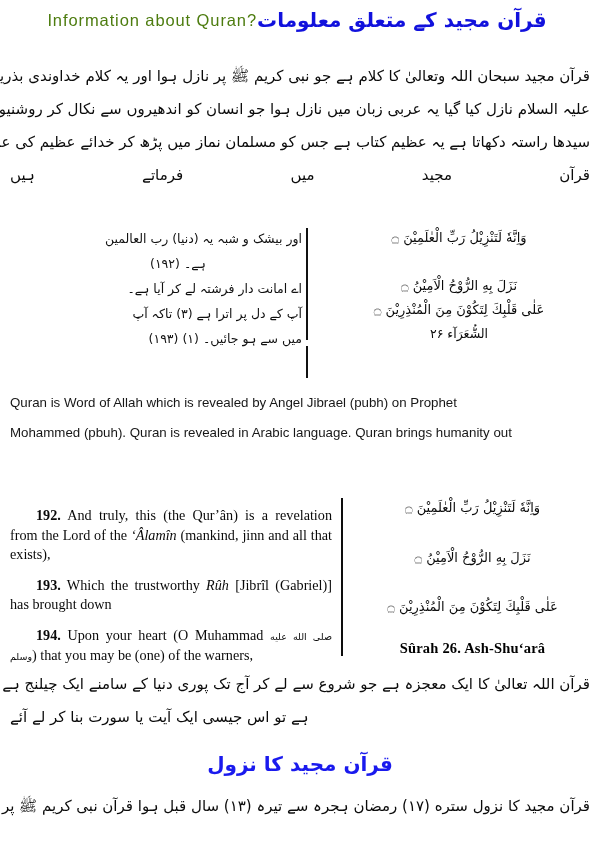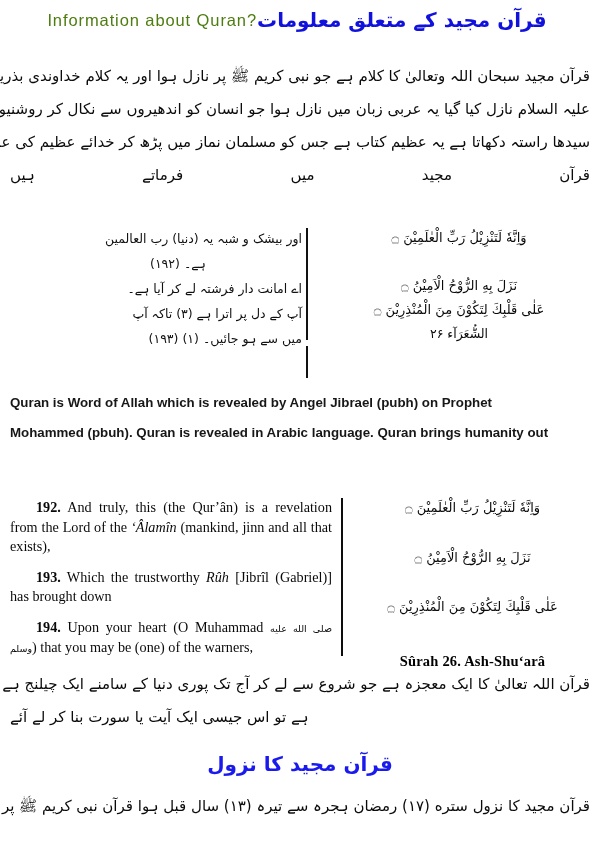--- a/index.html
+++ b/index.html
@@ -137,21 +137,21 @@
     position: absolute;
     top: 388px;
     left: 10px;
     width: 580px;
     font-family: "Liberation Sans", sans-serif;
     font-size: 13.3px;
     line-height: 29.5px;
     color: #171717;
     text-align: justify;
   }
-  .eng-para .p-line { display: block; font-weight: bold; }
+  .eng-para .p-line { display: block; }
   .eng-para .p-line.last { text-align: left; }
 
   
   .trans-table {
     position: absolute;
     top: 498px;
     left: 10px;
     width: 580px;
     height: 162px;
   }
@@ -168,21 +168,21 @@
     left: 0;
     top: 0;
     width: 322px;
     font-family: "Liberation Serif", serif;
     font-size: 14.2px;
     line-height: 19.5px;
     color: #090909;
     text-align: justify;
   }
   .tt-en p {
-    margin: 0 0 11px 0;
+    margin: 8px 0 11px 0;
     text-indent: 26px;
   }
   .tt-en p:last-child { margin-bottom: 0; }
   .vnum-b { font-weight: bold; }
   .ital { font-style: italic; }
   .ar-inline {
     font-family: "DejaVu Sans", sans-serif;
     font-size: 9.5px;
     direction: rtl;
     unicode-bidi: isolate;
@@ -198,21 +198,21 @@
     font-size: 13px;
     line-height: 20px;
     text-align: center;
     color: #0a0a0a;
   }
   .tt-ar .al { display: block; white-space: nowrap; }
   .tt-ar .a1 { margin-top: 0px; }
   .tt-ar .a2 { margin-top: 30px; }
   .tt-ar .a3 { margin-top: 29px; }
   .tt-ar .surah-en {
-    margin-top: 34px;
+    margin-top: 21px;
     direction: ltr;
     font-family: "Liberation Serif", serif;
     font-weight: bold;
     font-size: 14.5px;
     letter-spacing: 0.2px;
     color: #000;
   }
 
   
   .urdu-bottom {

